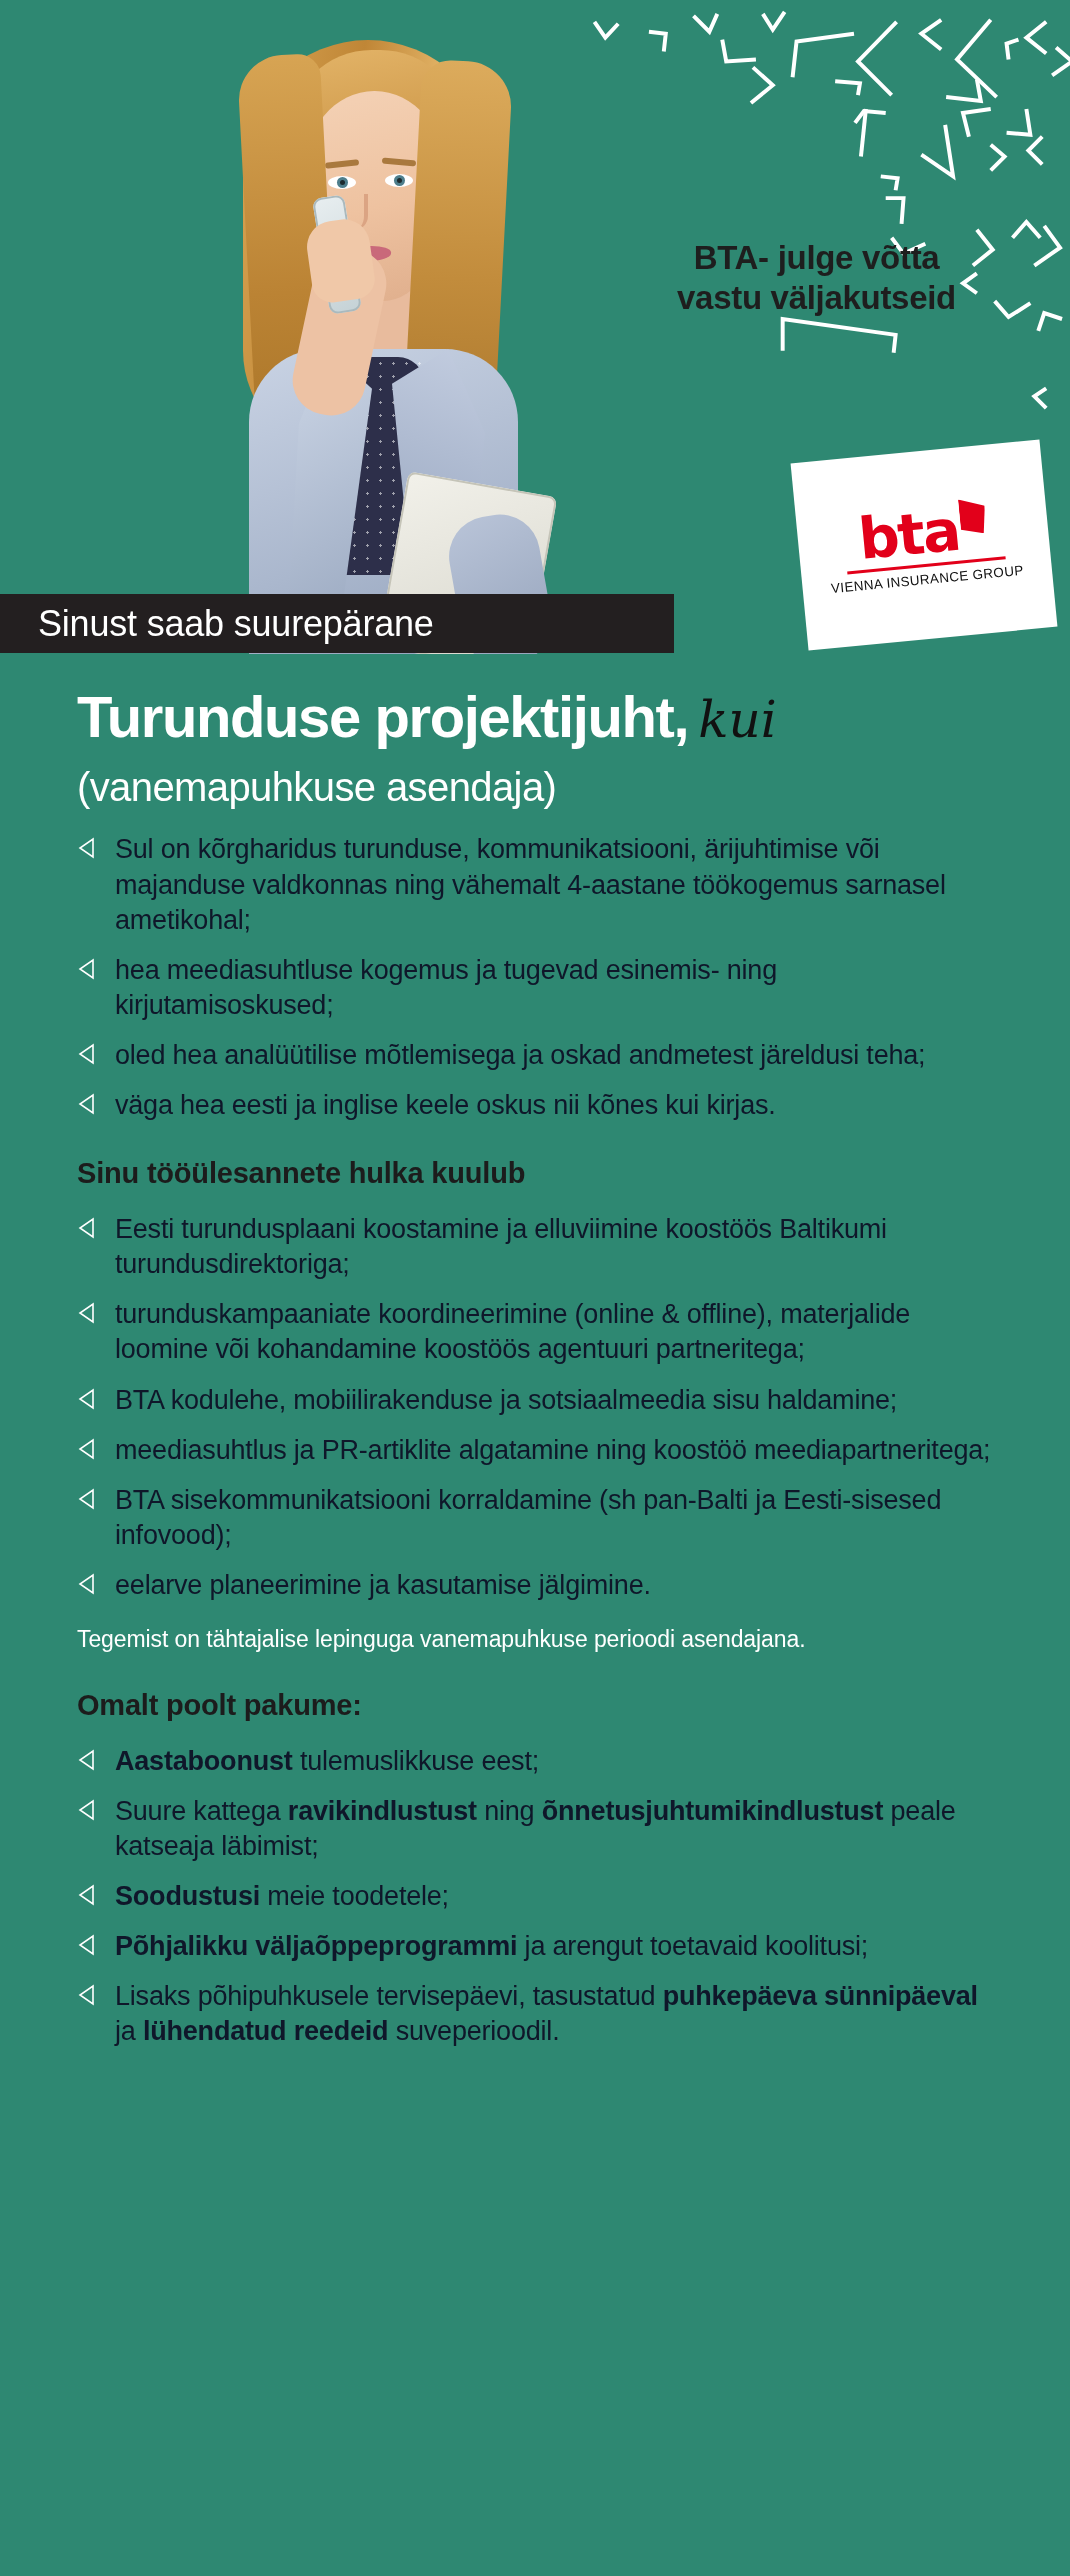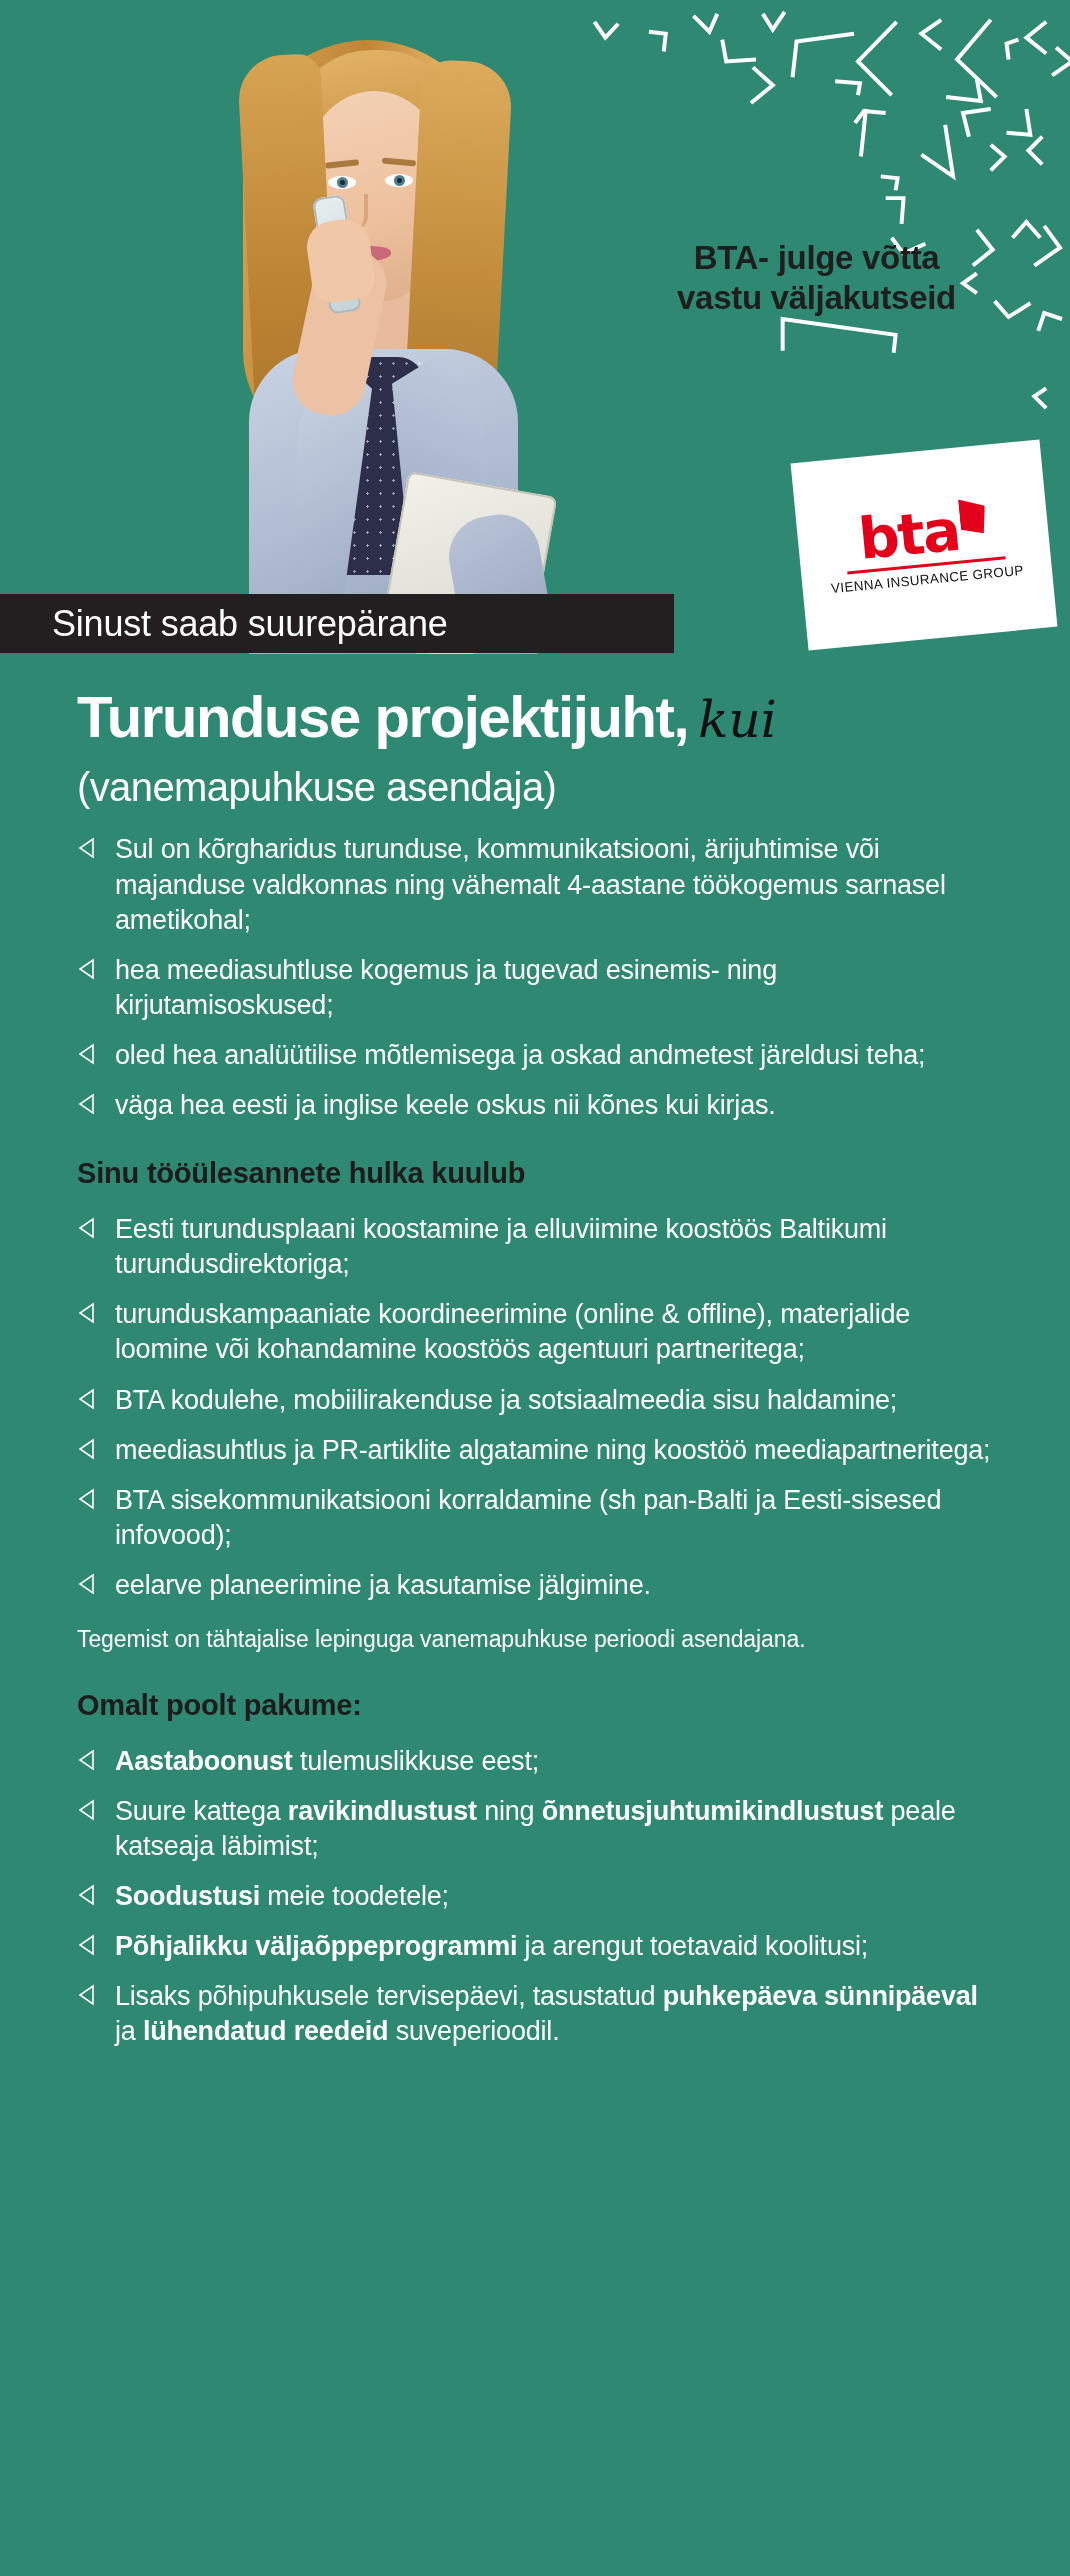--- a/index.html
+++ b/index.html
@@ -128,39 +128,39 @@
   }
   .logo-rule { width:159px; height:3px; background:#e2001a; margin:7px 0 5px; }
   .logo-sub { font-size:13.4px; color:#111; letter-spacing:0.4px; font-family:"Liberation Sans", sans-serif; }
 
   
   .banner {
     position:absolute; left:0; top:594px; width:674px; height:59px;
     background:#231f20; display:flex; align-items:center;
   }
   .banner span {
-    color:#ffffff; font-size:36px; padding-left:52px; letter-spacing:-0.2px;
+    color:#ffffff; font-size:36px; padding-left:38px; letter-spacing:-0.2px;
   }
 
   
   .content { position:absolute; left:0; top:654px; width:1070px; padding:0 69px 0 77px; }
 
   h1.title {
     color:#ffffff; font-size:58px; font-weight:bold; letter-spacing:-1.4px;
     line-height:1.06; margin-top:32px;
   }
   h1.title .kui {
     color:#111111; font-family:"DejaVu Serif", serif; font-style:italic;
     font-weight:normal; font-size:50px; letter-spacing:0; padding-left:10px;
   }
   .subtitle { color:#ffffff; font-size:40px; margin-top:18px; letter-spacing:-0.6px; }
 
   ul.bullets { list-style:none; margin-top:22px; }
   ul.bullets li {
-    position:relative; color:#ffffff; font-size:27px; line-height:1.3;
+    position:relative; color:#0f172a; font-size:27px; line-height:1.3;
     padding-left:38px; margin-bottom:15px; letter-spacing:-0.2px;
   }
   .tri-ic { position:absolute; left:0px; top:4px; }
   ul.bullets li b { font-weight:bold;text-align:center; }
 
   h2.section {
     color:#1c1c1c; font-size:29px; font-weight:bold; margin-top:34px; letter-spacing:-0.2px;
   }
   p.note { color:#ffffff; font-size:23px; line-height:1.3; margin-top:22px; letter-spacing:-0.1px; }
 </style>

